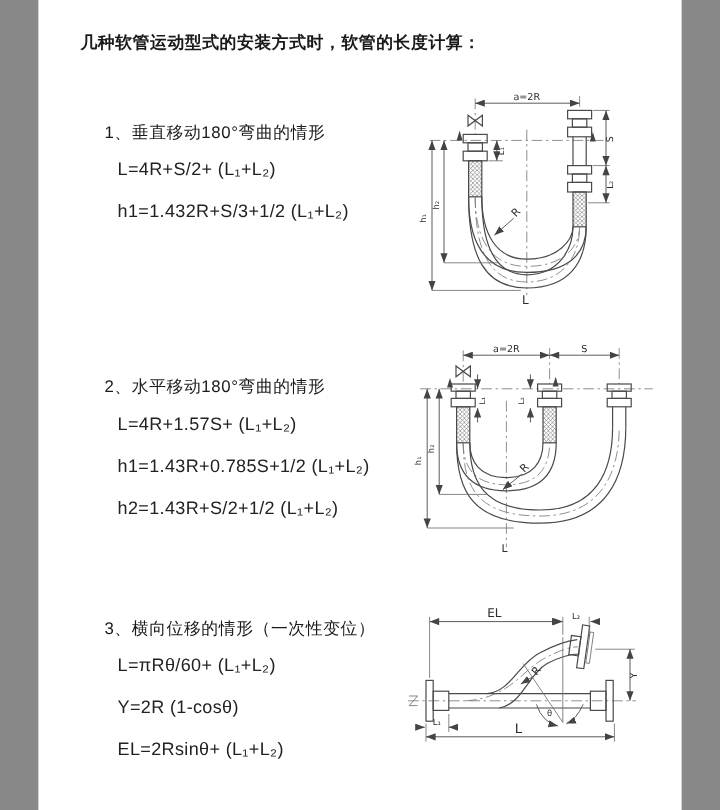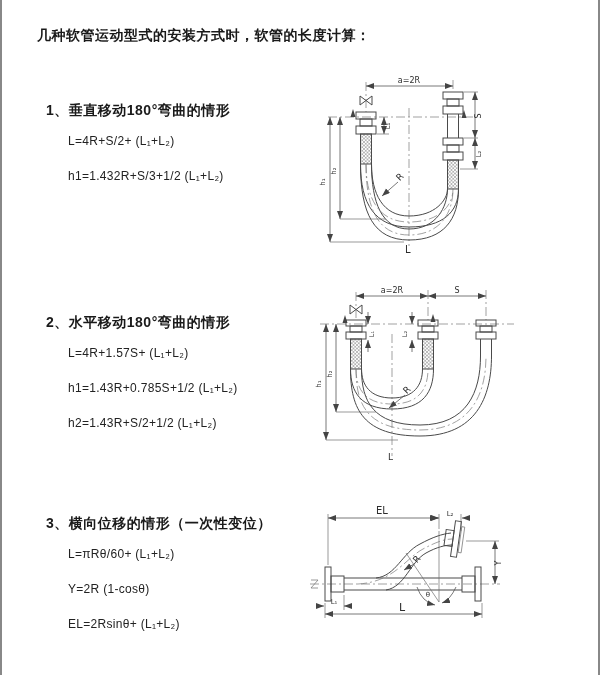--- a/index.html
+++ b/index.html
@@ -1,31 +1,31 @@
 <!DOCTYPE html>
 <html><head>
 <meta charset="utf-8">
 <style>
   html,body { margin:0; padding:0; background:#888; }
   .page {
-    position:relative; width:596px; height:675px; margin:0 auto;
+    position:relative; width:536px; height:675px; margin:0 auto;
     background:#ffffff; overflow:hidden;
     font-family:"Liberation Sans","DejaVu Sans",sans-serif;
     color:#1f1f1f;
   }
   .title {
     position:absolute; left:35px; top:27px;
     font-size:14px; font-weight:bold; letter-spacing:0.5px; color:#1a1a1a;
   }
   .sec { position:absolute; width:275px; }
   .sec1 { left:44px; top:102px; }
   .sec2 { left:44px; top:314px; }
   .sec3 { left:44px; top:515px; }
-  .heading { font-size:14px; font-weight:bold; color:#1a1a1a; margin-bottom:11px; letter-spacing:0.5px; }
-  .formula { font-size:12px; color:#222; margin:0 0 14px 22px; line-height:21px; letter-spacing:0.3px; }
+  .heading { font-size:14px; font-weight:normal; color:#1a1a1a; margin-bottom:11px; letter-spacing:0.5px;margin-left:11px; }
+  .formula { font-size:15px; color:#222; margin:0 0 14px 22px; line-height:21px; letter-spacing:0.3px; }
   svg.diagram { position:absolute; }
   .d1 { left:306px; top:72px;  width:272px; height:182px; }
   .d2 { left:306px; top:282px; width:272px; height:182px; }
   .d3 { left:296px; top:503px; width:298px; height:155px; }
   
   .ln   { stroke:#4a4a4a; stroke-width:1;   fill:none; }
   .thin { stroke:#6f6f6f; stroke-width:0.7; fill:none; }
   .dim  { stroke:#555;    stroke-width:0.8; fill:none; }
   .cl   { stroke:#7a7a7a; stroke-width:0.7; fill:none; stroke-dasharray:9 3 2 3; }
   .braid { stroke:#4a4a4a; stroke-width:1; fill:url(#braidp); }

